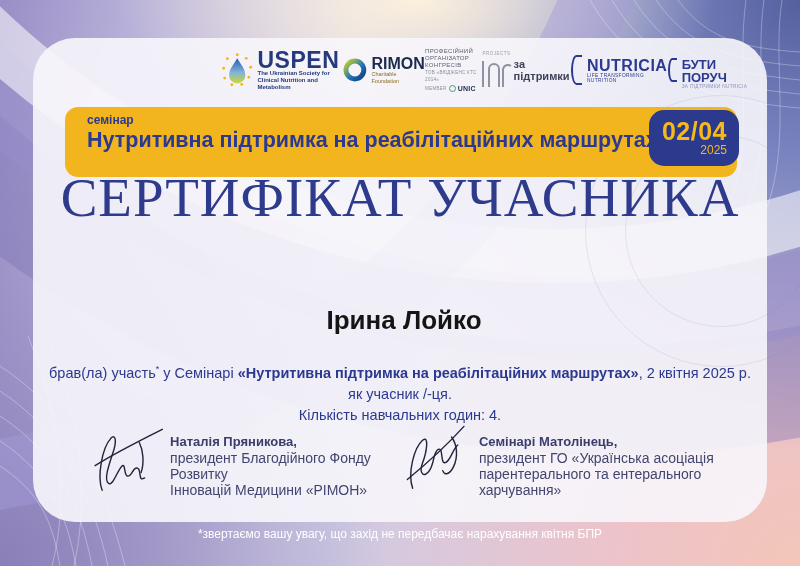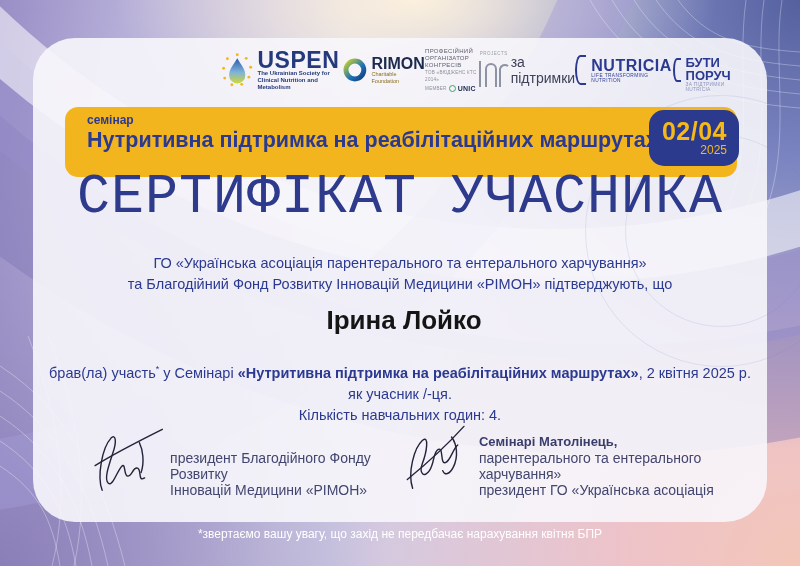--- a/index.html
+++ b/index.html
@@ -32,39 +32,39 @@
   .rimon-word{font-size:16px;font-weight:bold;color:#1c2a4e;line-height:15px;}
   .rimon-sub{font-size:5.5px;color:#8a6d1f;line-height:7px;}
   .congress{font-size:6px;line-height:7px;color:#5a5f6e;letter-spacing:.3px;}
   .congress .tiny{font-size:4.5px;color:#8a8f9c;}
   .congress .member-row{display:flex;align-items:center;gap:2px;margin-top:2px;}
   .congress .member{font-size:4.5px;color:#8a8f9c;}
   .congress .unic{font-size:7px;font-weight:bold;color:#1c2a4e;}
   .unic-dot{width:5px;height:5px;border:1.5px solid #3da564;border-radius:50%;display:inline-block;}
   .projects{display:flex;flex-direction:column;align-items:center;gap:1px;}
   .projects-label{font-size:4.5px;color:#9aa0ac;letter-spacing:.5px;}
-  .support{font-size:14px;color:#3e4258;font-weight:normal;}
+  .support{font-size:11px;color:#3e4258;font-weight:bold;}
   .swoosh{display:inline-block;border:2.5px solid #2b3990;border-right:none;border-radius:50% 0 0 50%/50% 0 0 50%;}
   .nutricia-word{font-size:16px;font-weight:bold;color:#2b3990;letter-spacing:.5px;line-height:15px;}
   .nutricia-sub{font-size:4.8px;color:#2b3990;letter-spacing:.4px;}
   .bp-word{font-size:13px;font-weight:bold;color:#2b3990;line-height:13px;margin-top:7px;}
   .bp-sub{font-size:4.8px;color:#8d93bd;letter-spacing:.3px;}
   
   .banner{position:absolute;left:65px;top:107px;width:672px;height:70px;background:#f3b51e;border-radius:13px;}
   .banner-text{position:absolute;left:22px;top:6px;right:100px;}
   .kicker{font-size:12px;color:#2b3990;font-weight:bold;line-height:14px;}
   .banner-title{font-size:21.5px;color:#2b3990;font-weight:bold;line-height:26px;white-space:nowrap;}
   .date-badge{position:absolute;right:-2px;top:3px;width:90px;height:56px;background:#2b3a8c;border-radius:15px;
               display:flex;flex-direction:column;align-items:flex-end;justify-content:center;padding-right:12px;box-sizing:border-box;}
   .date-day{font-size:25px;font-weight:bold;color:#f7b917;line-height:25px;letter-spacing:.5px;}
   .date-year{font-size:12px;color:#f7b917;line-height:13px;}
   
   .heading{position:absolute;left:0;right:0;top:166px;text-align:center;
            font-size:55px;font-weight:300;color:#2e3a8c;letter-spacing:1px;
-           font-family:Liberation Mono, monospace;}
+           font-family:Liberation Serif, serif;}
   .issuer{position:absolute;left:40px;right:40px;top:253px;text-align:center;
           font-size:14.5px;line-height:20.5px;color:#2b3990;font-weight:500;}
   .pname{position:absolute;left:0;right:0;top:305px;text-align:center;
          font-size:26px;font-weight:bold;color:#151515;margin-left:8px;}
   .partic{position:absolute;left:30px;right:30px;top:359px;text-align:center;
           font-size:14.5px;line-height:21px;color:#2b3990;}
   .partic b{font-weight:bold;}
   sup{font-size:9px;}
   
   .sig-row{position:absolute;left:88px;right:48px;top:418px;display:flex;justify-content:space-between;}
@@ -216,61 +216,58 @@
         <div class="banner-title">Нутритивна підтримка на реабілітаційних маршрутах</div>
       </div>
       <div class="date-badge">
         <div class="date-day">02/04</div>
         <div class="date-year">2025</div>
       </div>
     </div>
 
     <div class="heading">СЕРТИФІКАТ УЧАСНИКА</div>
 
-    <div class="issuer">
-      <div>ГО «Українська асоціація парентерального та ентерального харчування»</div>
-      <div>та Благодійний Фонд Розвитку Інновацій Медицини «РІМОН» підтверджують, що</div>
-    </div>
 
     <div class="pname">Ірина Лойко</div>
 
     <div class="partic">
       <div><span>брав(ла) участь</span><sup>*</sup><span> у Семінарі </span><b>«Нутритивна підтримка на реабілітаційних маршрутах»</b><span>, 2 квітня 2025 р.</span></div>
       <div>як учасник /-ця.</div>
       <div>Кількість навчальних годин: 4.</div>
     </div>
 
     <div class="sig-row">
 
       <div class="sig-block">
         <svg width="86" height="80" viewBox="0 0 86 80">
           <g fill="none" stroke="#23233a" stroke-width="1.6" stroke-linecap="round">
             <path d="M16 72 C10 56 16 24 26 13 C31 8 33 16 28 30 C23 45 18 60 23 64 C28 68 33 50 38 45 C43 40 40 56 45 56 C50 56 51 45 56 47 C61 49 56 63 64 58"></path>
             <path d="M8 44 C30 30 58 16 84 3"></path>
             <path d="M58 18 C62 26 64 40 60 52"></path>
           </g>
         </svg>
         <div class="sig-text">
+          <div class="sig-name">Наталія Пряникова,</div>
           <div class="sig-title">президент Благодійного Фонду Розвитку</div>
           <div class="sig-title">Інновацій Медицини «РІМОН»</div>
         </div>
       </div>
 
       <div class="sig-block">
         <svg width="80" height="84" viewBox="0 0 80 84">
           <g fill="none" stroke="#23233a" stroke-width="1.6" stroke-linecap="round">
             <path d="M12 74 C6 56 14 28 23 20 C31 13 28 33 23 46 C19 57 25 63 31 54 C37 45 35 33 41 30 C47 27 43 47 49 45 C55 43 57 30 63 25"></path>
             <path d="M6 64 C28 46 52 24 70 4"></path>
             <path d="M56 16 C62 24 64 38 58 50 C54 58 48 60 46 54"></path>
           </g>
         </svg>
         <div class="sig-text">
           <div class="sig-name">Семінарі Матолінець,</div>
+          <div class="sig-title">президент ГО «Українська асоціація</div>
           <div class="sig-title">парентерального та ентерального харчування»</div>
-          <div class="sig-title">президент ГО «Українська асоціація</div>
         </div>
       </div>
 
     </div>
 
   </div>
 
   <div class="footer-note">*звертаємо вашу увагу, що захід не передбачає нарахування квітня БПР</div>
 
 </div>

